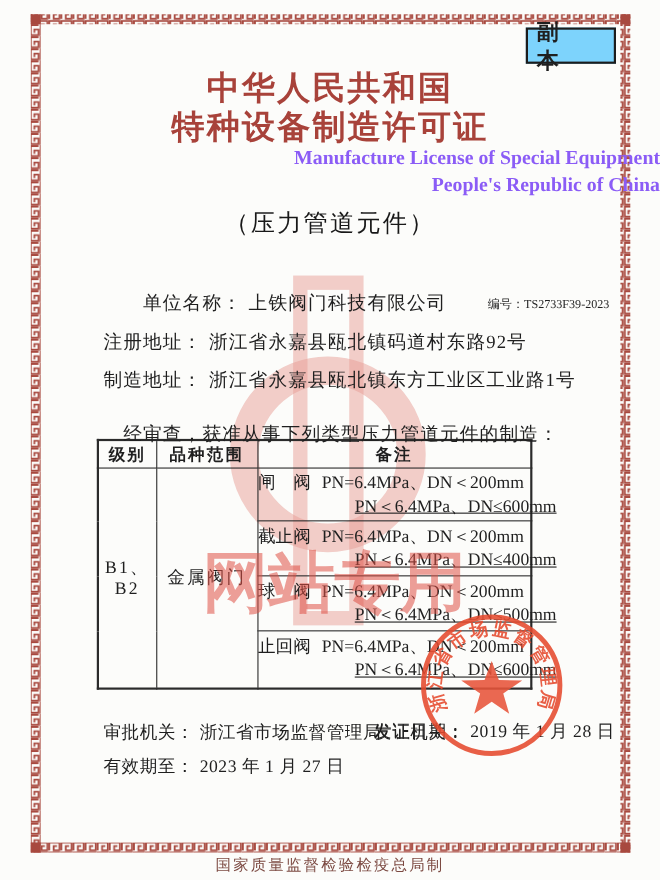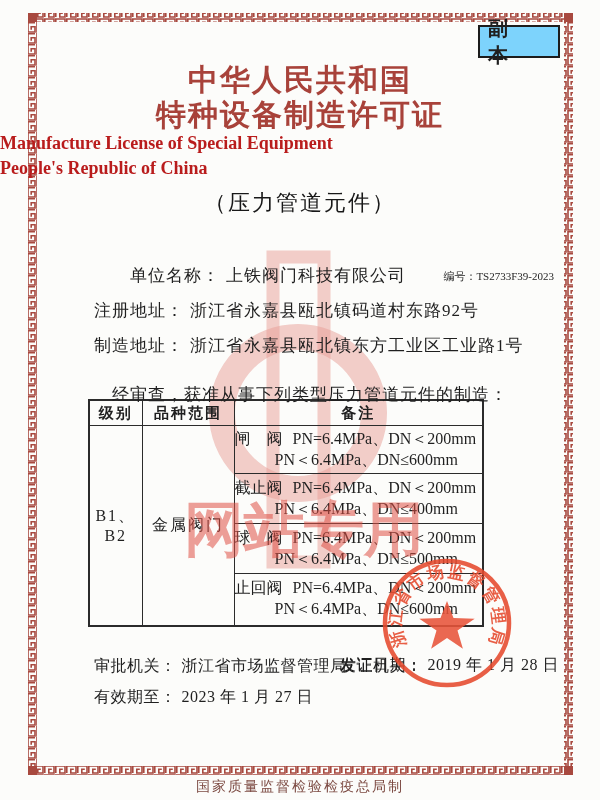--- a/index.html
+++ b/index.html
@@ -19,21 +19,21 @@
     font-weight:bold; font-size:20px; letter-spacing:9px; padding-left:8px;
     background:#7dd3fc; z-index:4;
   }
 
   
   .title-cn { left:0; width:100%; text-align:center; z-index:3;
     font-family:"Liberation Sans","DejaVu Sans",sans-serif;
     font-weight:bold; font-size:30px; color:#a8423a; letter-spacing:2px; }
   .t1 { top:60px; }
   .t2 { top:95px; }
-  .title-en { left:0; width:100%; text-align:left; font-weight:bold; font-size:18px; color:#b91c1c; z-index:3; }
+  .title-en { left:0; width:100%; text-align:right; font-weight:bold; font-size:18px; color:#8b5cf6; z-index:3; }
   .e1 { top:133px; }
   .e2 { top:158px; }
   .subtitle { top:188px; left:0; width:100%; text-align:center; font-size:22px; letter-spacing:2px; color:#181818; z-index:3; }
   .serial { top:225px; right:46px; font-size:11px; z-index:3;margin-top:44px; }
 
   
   .info-line { left:94px; font-size:17px; letter-spacing:1px; z-index:3; white-space:nowrap; }
   .i1 { top:264px;margin-left:36px; } .i2 { top:299px; } .i3 { top:334px; }
   .note-line { left:112px; top:383px; font-size:17px; letter-spacing:1px; z-index:3; }
   .info-line .val { margin-left:6px; }
@@ -44,21 +44,21 @@
     border-collapse:collapse; z-index:2; table-layout:fixed;
     font-size:16px; background:transparent;
   }
   table.lic th, table.lic td { border:1px solid #2b2b2b; padding:0; }
   table.lic { border:2px solid #2b2b2b; }
   table.lic th { height:24px; font-size:15px; font-weight:bold; letter-spacing:2px; }
   td.level, td.category { text-align:center; letter-spacing:2px; }
   td.spec { padding:5px 2px 5px 14px; vertical-align:middle; }
   .vrow1 { white-space:nowrap; }
   .vname { display:inline-block; min-width:58px; }
-  .vrow2 { padding-left:40px; white-space:nowrap; }
+  .vrow2 { padding-left:88px; white-space:nowrap;text-decoration:underline; }
 
   
   .foot { font-size:16px; letter-spacing:0.5px; z-index:3; white-space:nowrap; }
   .f1l { left:94px; top:656px; } .f1r { left:340px; top:656px; }
   .f2l { left:94px; top:687px; } .f2r { left:340px; top:655px; }
   .foot .val { margin-left:5px; }
   .caption { left:0; top:778px; width:100%; text-align:center;
     font-size:14px; letter-spacing:2px; color:#7c4a42; z-index:3; }
 
   

